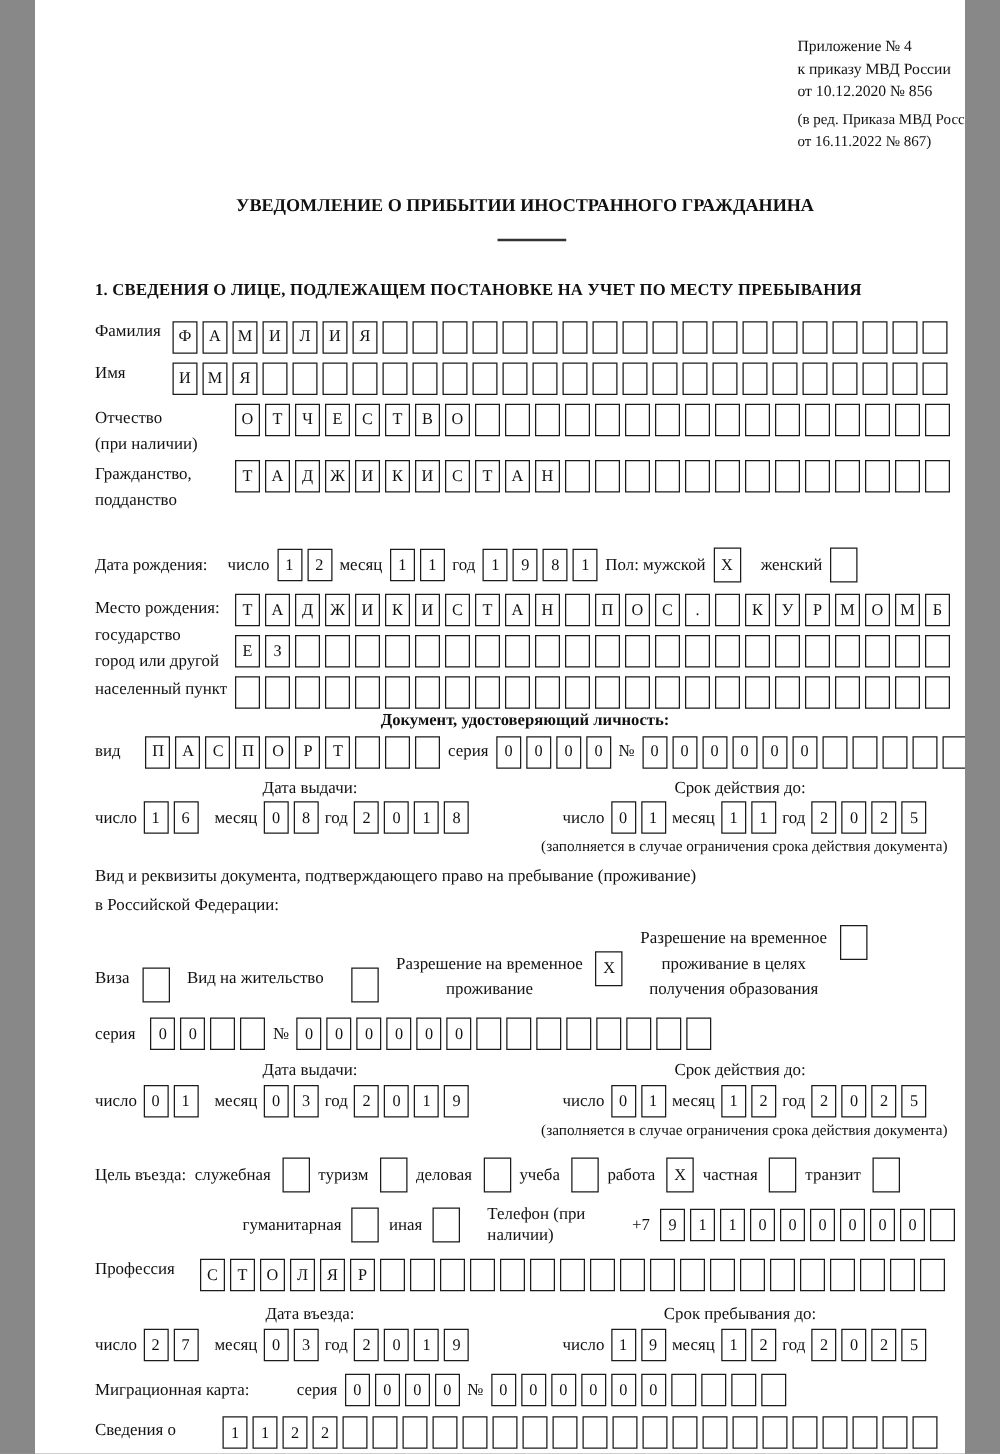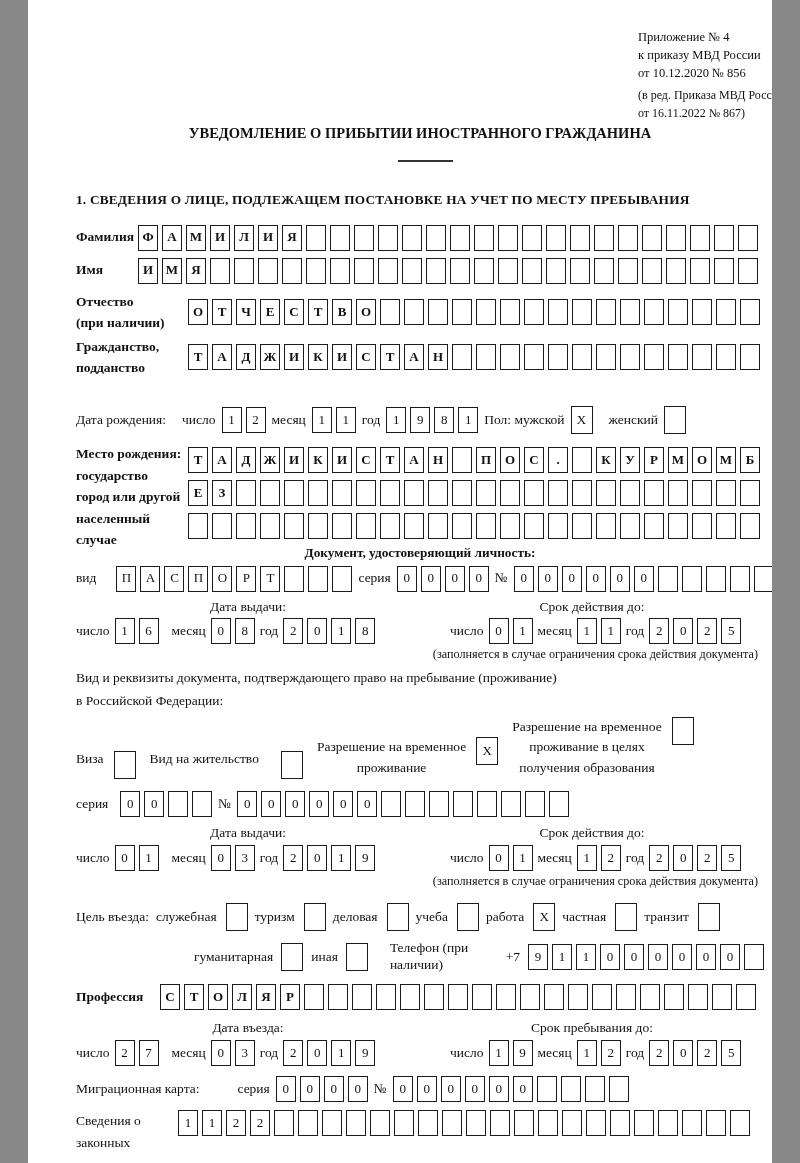--- a/index.html
+++ b/index.html
@@ -6,24 +6,24 @@
   .page{
     width:744px;height:1163px;background:#ffffff;color:#111;
     font-family:"Liberation Serif","DejaVu Serif",serif;
     font-size:13.5px;line-height:1.25;
     box-sizing:border-box;padding:28px 8px 0 48px;
     margin:0 auto;overflow:hidden;position:relative;
   }
   .appendix{margin-left:562px;width:200px;font-size:12.5px;line-height:1.45;}
   .appendix .ed{margin-top:5px;font-size:12px;}
   .forma{font-weight:bold;font-size:14px;text-align:right;margin:20px 28px 0 0;}
-  .title{font-weight:bold;font-size:14.5px;text-align:center;margin-top:0;line-height:1.65;}
+  .title{font-weight:bold;font-size:14.5px;text-align:center;margin-top:32px;line-height:1.65;}
   .tline{display:inline-block;width:55px;border-bottom:2px solid #333;margin-left:10px;vertical-align:baseline;}
   .sec{font-weight:bold;font-size:13.3px;margin-top:22px;letter-spacing:.2px;}
-  .row{display:flex;align-items:center;margin-top:7px;font-weight:bold;}
+  .row{display:flex;align-items:flex-start;margin-top:7px;}
   .lbl{flex:none;}
   .w62{width:62px;}
   .w112{width:112px;}
   .cells{display:flex;gap:4px;flex-wrap:nowrap;}
   .cell{
     flex:none;width:18px;height:24px;border:1.5px solid #1b1b1b;
     display:flex;align-items:center;justify-content:center;
     font-size:13px;box-sizing:content-box;background:#fff;
   }
   .cb .cell{width:20px;height:26px;}
@@ -229,21 +229,21 @@
     <span class="cells cb ml10">
         <span class="cell"></span>
       </span>
   </div>
 
   <div class="row" style="margin-top:9px">
     <span class="lbl w112 stack-lbl">
       <div>Место рождения:</div>
       <div>государство</div>
       <div>город или другой</div>
-      <div>населенный случае</div>
+      <div>населенный пункт</div>
     </span>
     <span class="boxrows">
       <span class="cells">
           <span class="cell">Т</span>
           <span class="cell">А</span>
           <span class="cell">Д</span>
           <span class="cell">Ж</span>
           <span class="cell">И</span>
           <span class="cell">К</span>
           <span class="cell">И</span>

